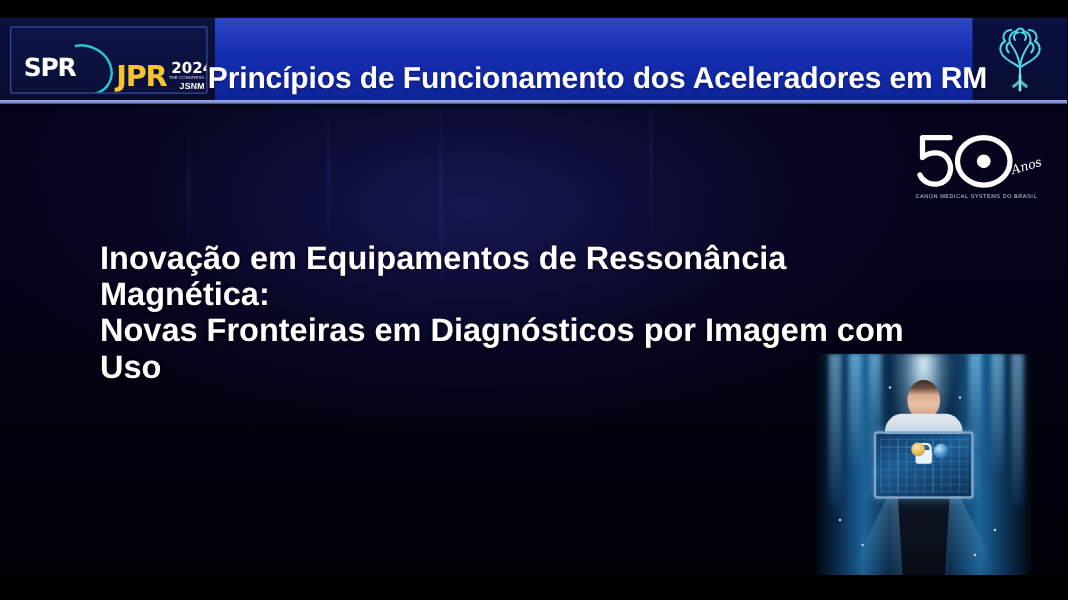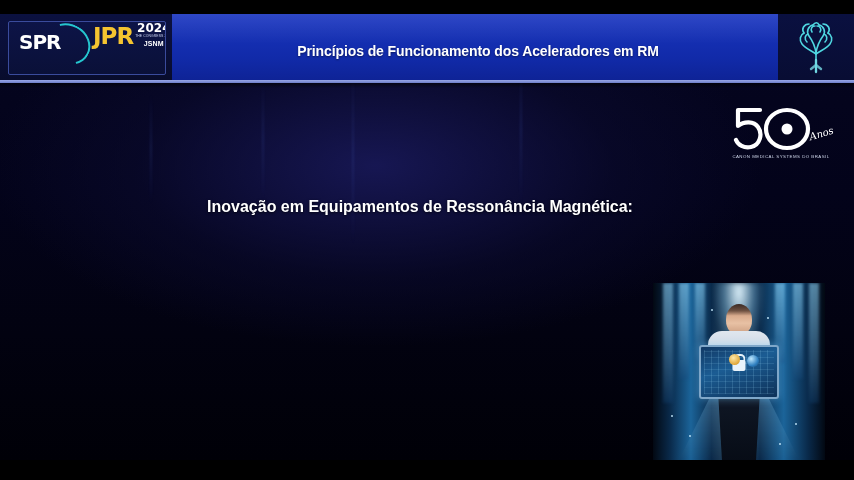--- a/index.html
+++ b/index.html
@@ -106,21 +106,21 @@
   .logo-frame {
     position: absolute;
     left: 8px;
     top: 7px;
     width: 156px;
     height: 52px;
     border: 1px solid #3a4b9c;
     border-radius: 2px;
     background: linear-gradient(180deg, #0d1447 0%, #0a1038 100%);
     display: flex;
-    align-items: flex-start;
+    align-items: flex-end;
     overflow: hidden;
   }
   .spr-mark {
     position: relative;
     width: 76px;
     height: 40px;
     margin-left: 6px;
     flex: 0 0 auto;
   }
   .spr-text {
@@ -185,28 +185,28 @@
     font-size: 7px;
     font-weight: bold;
     color: #ffffff;
     letter-spacing: 0.2px;
     margin-top: 2px;
   }
 
   .header-title {
     position: absolute;
     left: 178px;
-    top: 4px;
+    top: 16px;
     width: 600px;
     height: 66px;
     display: flex;
     align-items: center;
     justify-content: center;
     z-index: 23;
-    font-size: 14px;
+    font-size: 24px;
     font-weight: bold;
     color: #ffffff;
     text-shadow: 0 1px 2px rgba(0,0,0,0.45);
     letter-spacing: -0.1px;
     white-space: nowrap;
   }
 
   
   .tree-plate {
     position: absolute;
@@ -251,23 +251,22 @@
     font-family: "DejaVu Serif", serif;
     transform: rotate(-16deg);
   }
 
   
   .main-title {
     position: absolute;
     left: 80px;
     top: 178px;
     width: 680px;
-    text-align: center;
     z-index: 15;
-    font-size: 16px;
+    font-size: 26px;
     font-weight: bold;
     line-height: 29px;
     color: #ffffff;
     text-shadow: 0 1px 3px rgba(0,0,0,0.7);
   }
   .main-title .ln { display: block; }
 
   
   .photo {
     position: absolute;
@@ -491,20 +490,21 @@
         <ellipse cx="61" cy="25" rx="21" ry="19" fill="none" stroke="#ffffff" stroke-width="4.2"></ellipse>
         <circle cx="61" cy="25" r="5.5" fill="#ffffff"></circle>
       </svg>
       <span class="canon50-anos">Anos</span>
       <span class="canon50-caption">CANON MEDICAL SYSTEMS DO BRASIL</span>
       <span class="hidden-text">50</span>
     </div>
 
     <div class="main-title">
       <span class="ln">Inovação em Equipamentos de Ressonância Magnética:</span>
+      <span class="ln">Novas Fronteiras em Diagnósticos por Imagem com Uso</span>
     </div>
 
     <div class="photo">
       <div class="photo-bg"></div>
       <div class="photo-corridor"></div>
       <div class="photo-rack" style="left:10px;"></div>
       <div class="photo-rack" style="left:26px; height:96px;"></div>
       <div class="photo-rack" style="left:42px; height:80px;"></div>
       <div class="photo-rack" style="left:122px; height:80px;"></div>
       <div class="photo-rack" style="left:140px; height:96px;"></div>

